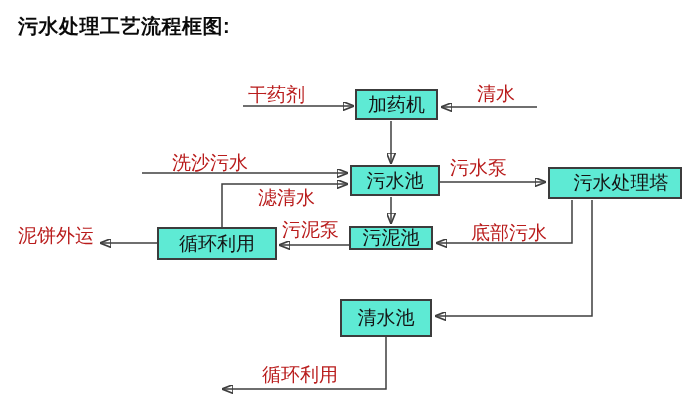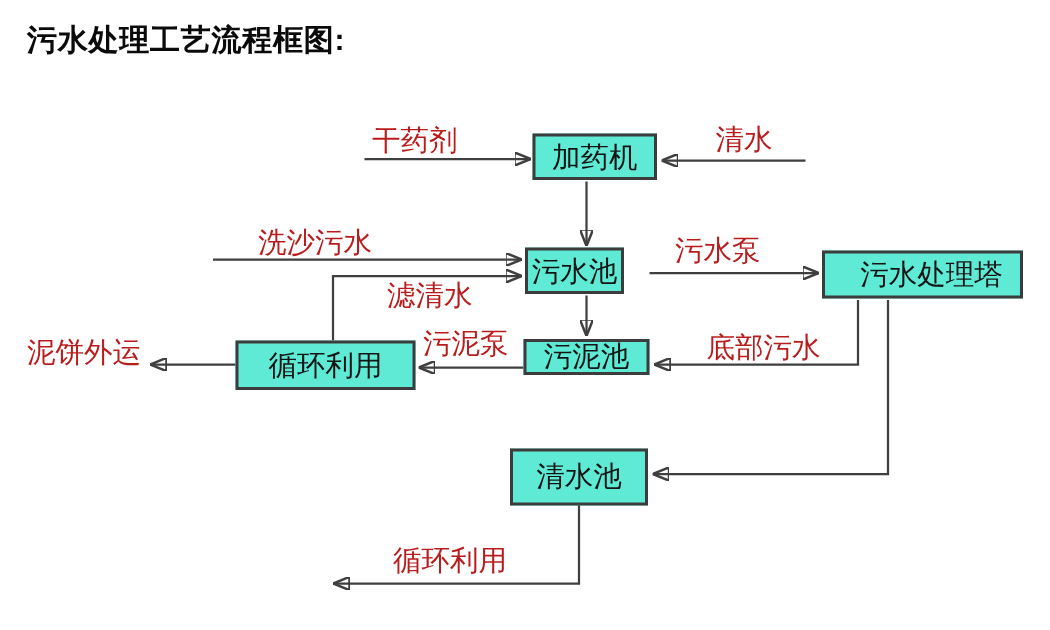--- a/index.html
+++ b/index.html
@@ -55,21 +55,21 @@
   }
   .flow-label {
     position: absolute;
     font-size: 19px;
     color: #b91c1c;
     white-space: nowrap;
     line-height: 21px;
     z-index: 2;
   }
   .node-dosing   { left: 355px; top:  89px; width:  83px; height: 31px; }
-  .node-sewage   { left: 350px; top: 165px; width:  66px; height: 31px; }
+  .node-sewage   { left: 350px; top: 165px; width:  90px; height: 31px; }
   .node-tower    { left: 548px; top: 167px; width: 134px; height: 32px; padding-left: 12px; }
   .node-sludge   { left: 349px; top: 226px; width:  84px; height: 24px; }
   .node-press    { left: 157px; top: 227px; width: 120px; height: 33px; }
   .node-clear    { left: 340px; top: 299px; width:  92px; height: 38px; }
   .lbl-dry       { left: 248px; top:  84px; }
   .lbl-water     { left: 477px; top:  83px; }
   .lbl-sand      { left: 172px; top: 152px; }
   .lbl-swpump    { left: 450px; top: 157px; }
   .lbl-filtered  { left: 258px; top: 187px; }
   .lbl-slpump    { left: 282px; top: 219px; }

